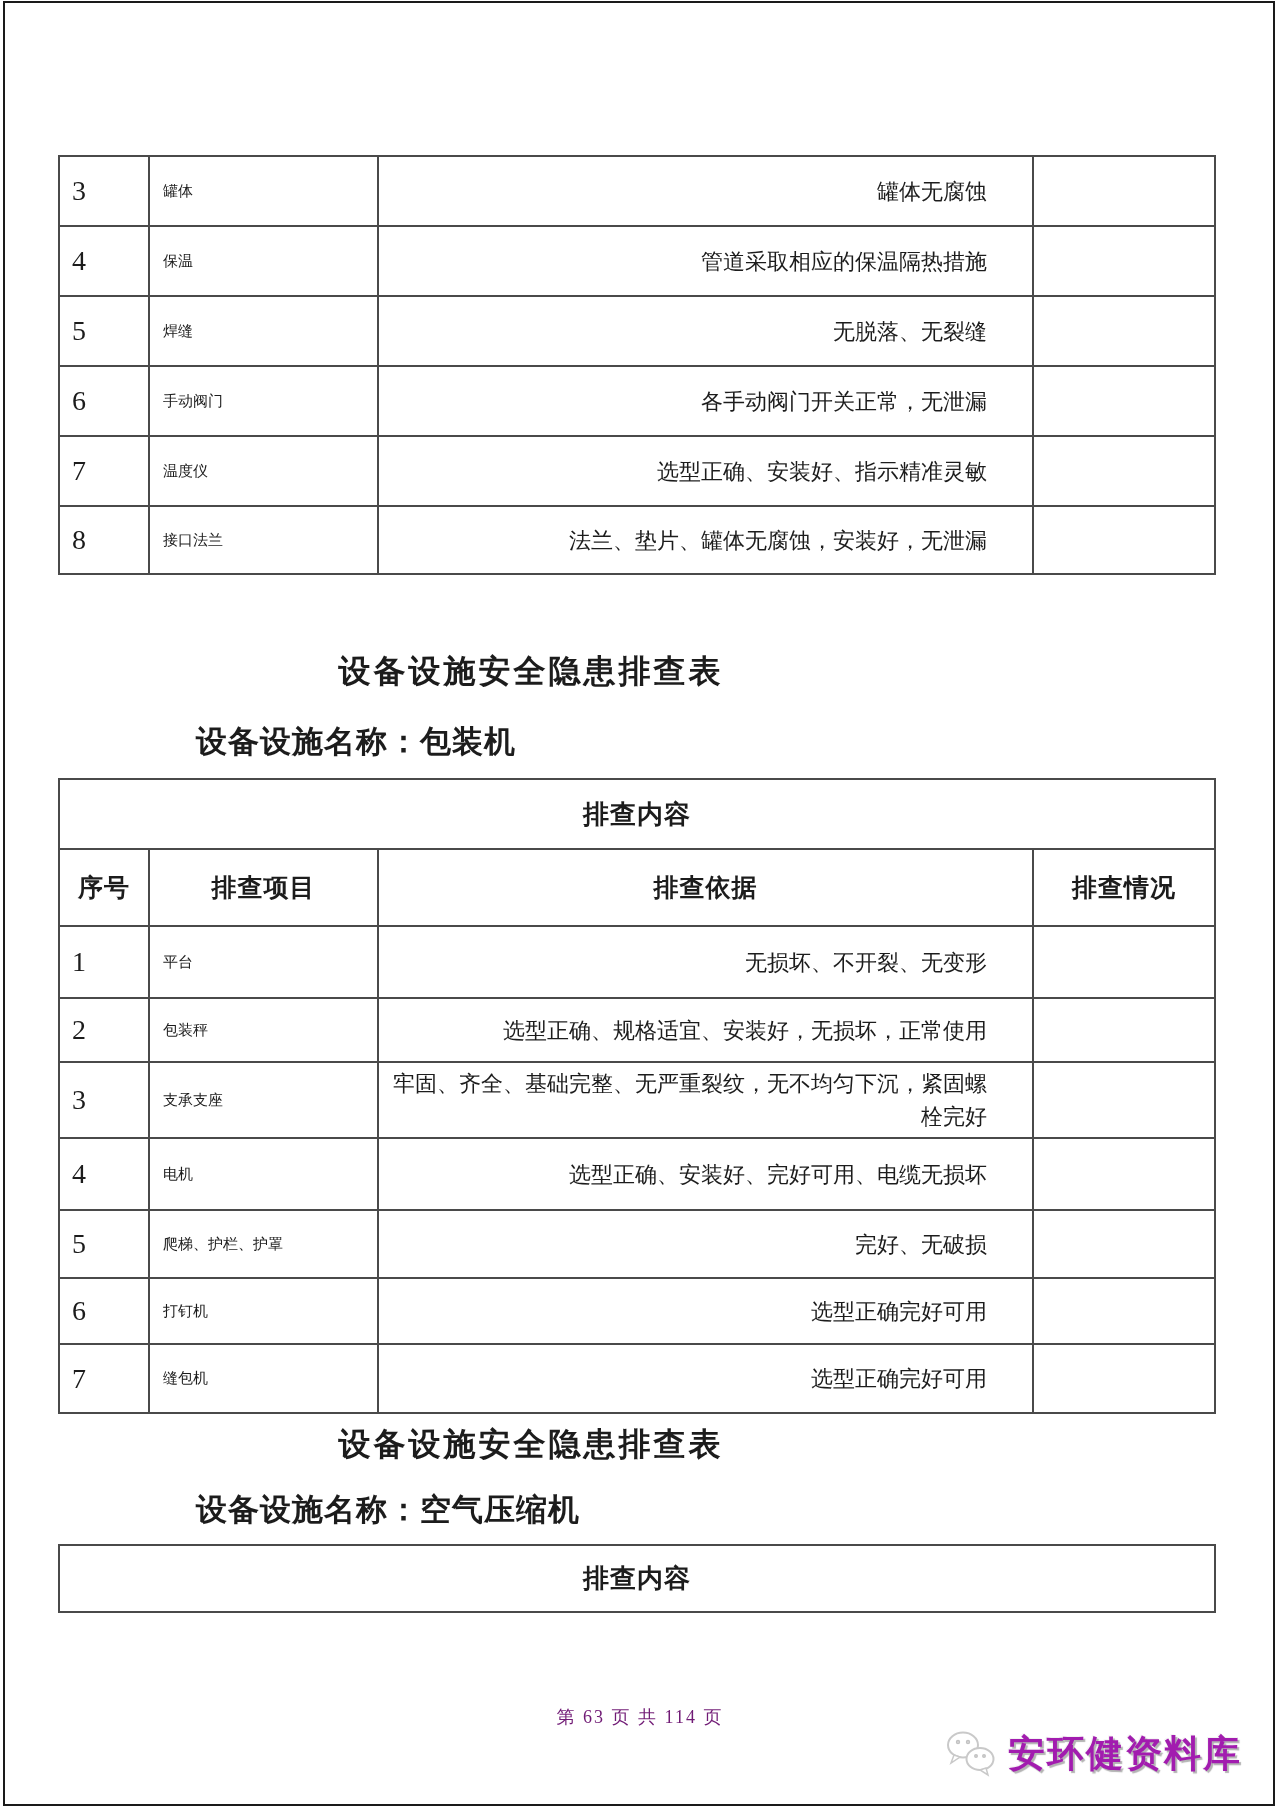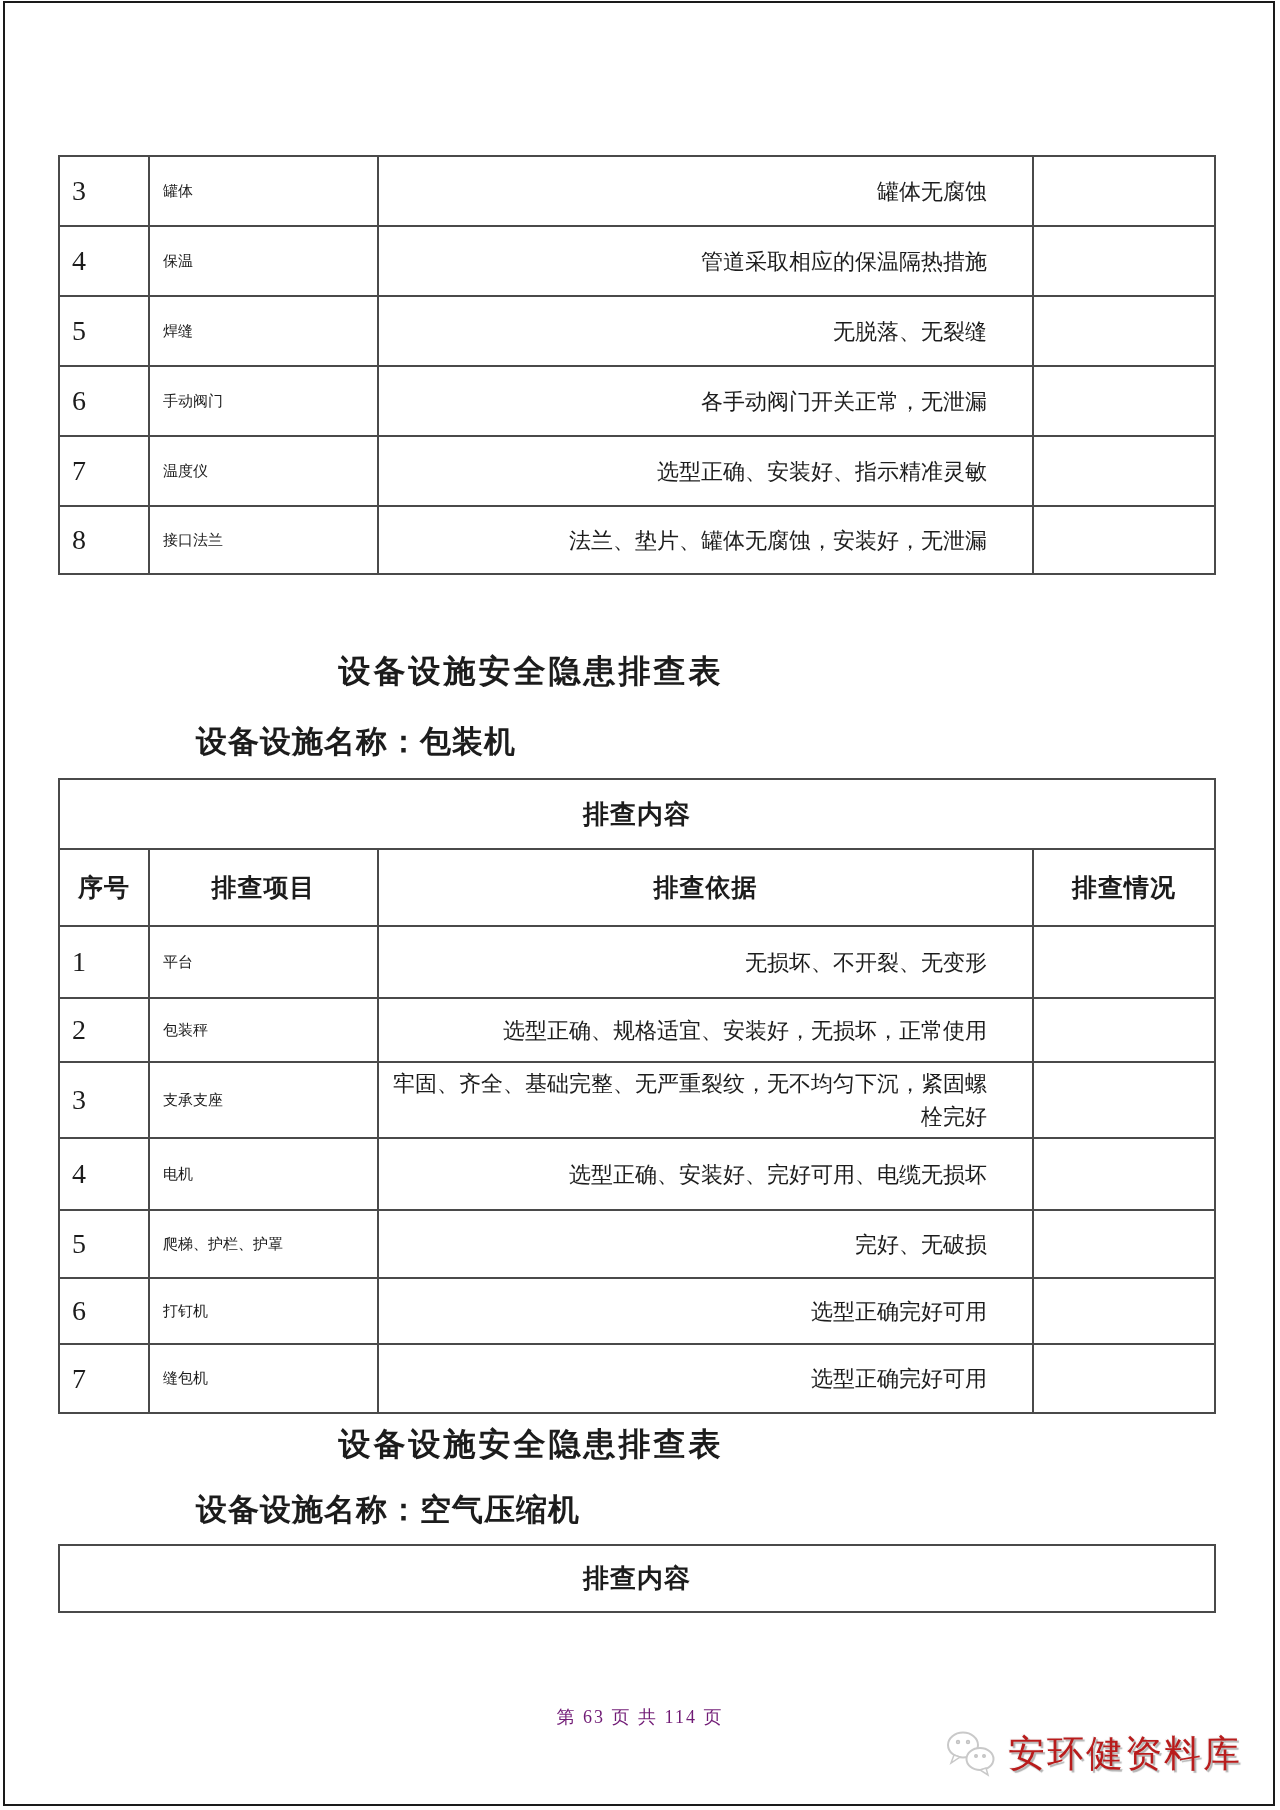--- a/index.html
+++ b/index.html
@@ -101,23 +101,23 @@
   .watermark {
     position: absolute;
     top: 1729px;
     right: 38px;
     display: flex;
     align-items: center;
     gap: 8px;
   }
   .wm-text {
     font-size: 37px;
-    font-weight: normal;
+    font-weight: bold;
     letter-spacing: 2px;
-    color: #b91c1c;
+    color: #a21caf;
     text-shadow: 2px 2px 1px #b3b3b3, -1px -1px 0 #f4f4f4, 0 0 1px #dcdcdc;
     white-space: nowrap;
   }
   .wm-icon svg { display: block; }
 </style>
 </head>
 <body>
 
 <div class="page">
   <div class="page-frame"></div>

